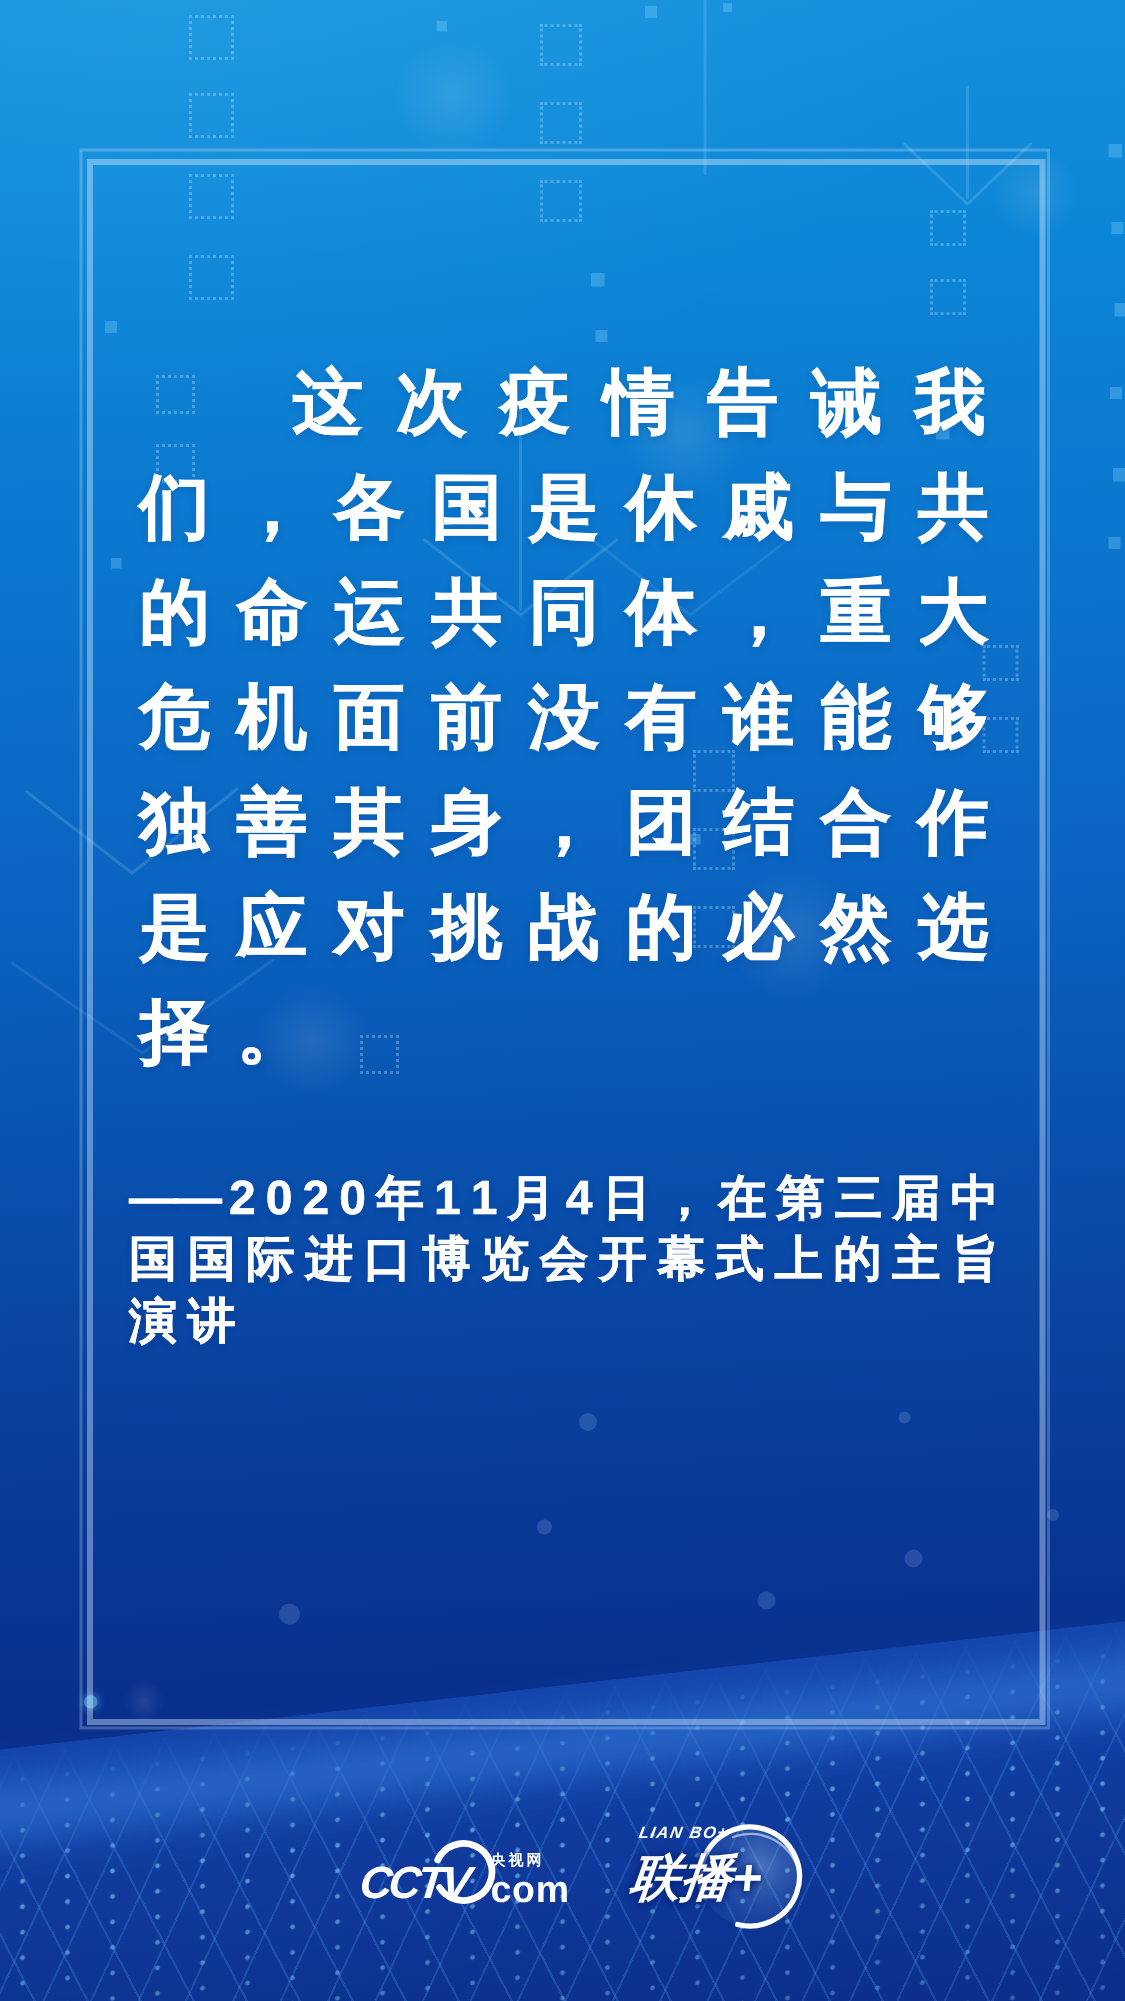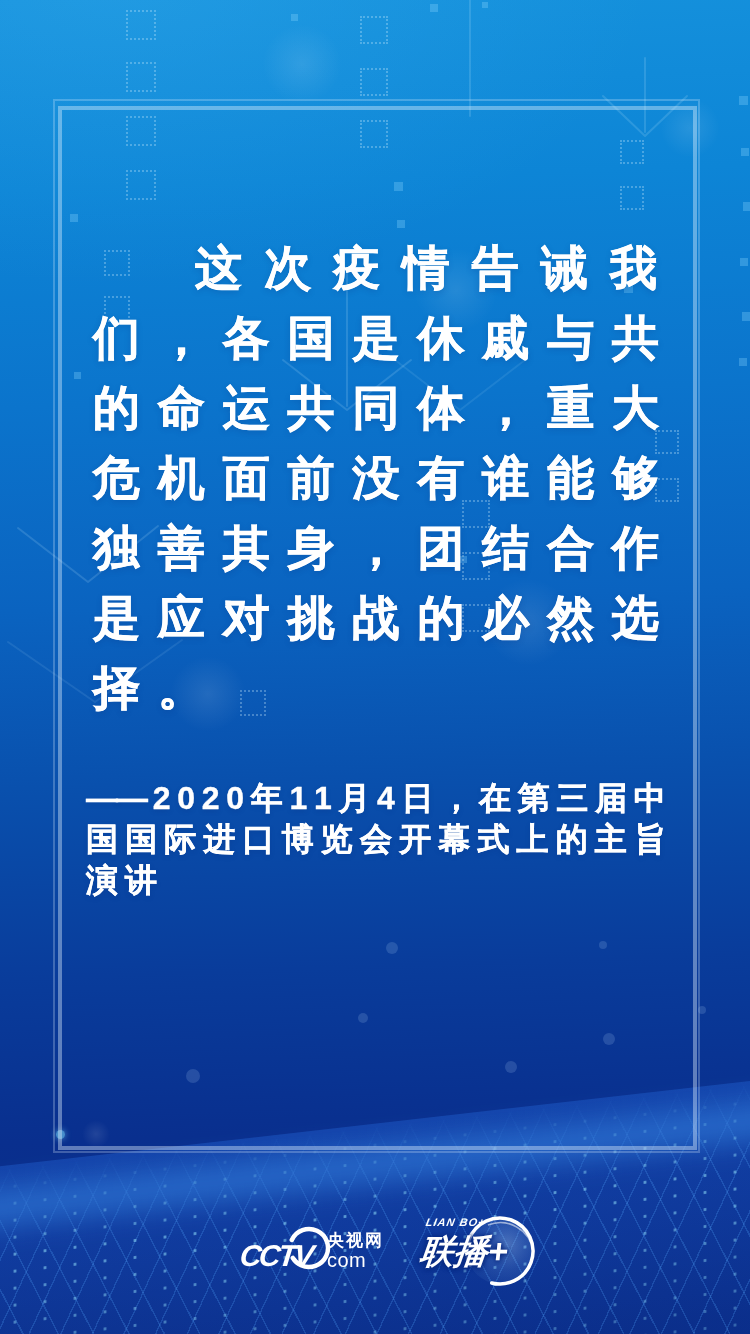--- a/index.html
+++ b/index.html
@@ -68,22 +68,22 @@
     text-shadow:0 2px 5px rgba(8,40,120,0.22);}
   .a-tok.dash{letter-spacing:-2px;}
 
   
   .footer{position:absolute;left:0;top:0;width:100%;height:100%;z-index:6;pointer-events:none;}
   .cctv{position:absolute;left:240px;top:1228px;width:150px;height:50px;color:#fff;}
   .cctv-word{position:absolute;left:0;top:11px;font-size:30px;font-weight:800;font-style:italic;
     letter-spacing:-2.5px;transform:skewX(-6deg);}
   .cctv-swoosh{position:absolute;left:42px;top:-2px;}
   .cctv-right{position:absolute;left:87px;top:5px;display:flex;flex-direction:column;}
-  .cctv-cn{font-size:17px;font-weight:700;letter-spacing:2px;line-height:15px;}
-  .cctv-com{font-size:20px;font-weight:400;letter-spacing:0.5px;line-height:25px;}
+  .cctv-cn{font-size:10px;font-weight:700;letter-spacing:2px;line-height:15px;}
+  .cctv-com{font-size:25px;font-weight:700;letter-spacing:0.5px;line-height:25px;}
 
   .lianbo{position:absolute;left:420px;top:1211px;width:128px;height:78px;color:#fff;}
   .lb-ring{position:absolute;left:40px;top:2px;}
   .lb-latin{position:absolute;left:6px;top:5px;font-size:11px;font-weight:800;font-style:italic;
     letter-spacing:1px;transform:skewX(-10deg);}
   .lb-cn{position:absolute;left:0px;top:18px;font-size:34px;font-weight:800;font-style:italic;
     transform:skewX(-6deg);letter-spacing:0px;
     text-shadow:2px 0 4px rgba(9,42,128,0.85), -2px 0 4px rgba(9,42,128,0.85), 0 2px 4px rgba(9,42,128,0.7);}
 </style>
 </head>

